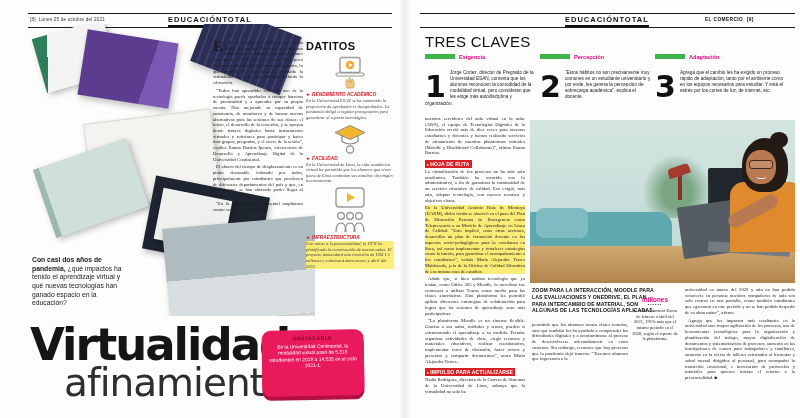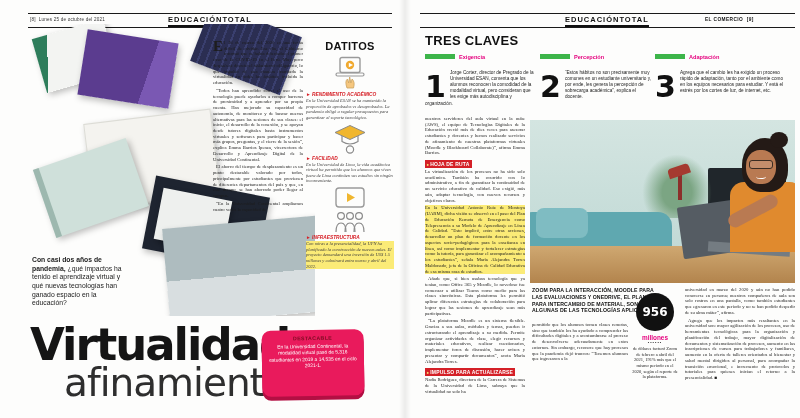--- a/index.html
+++ b/index.html
@@ -29,31 +29,31 @@
   .headline2{position:absolute;left:64px;top:360px;font-family:"DejaVu Sans",sans-serif;
              font-size:39px;font-weight:normal;letter-spacing:-1px;color:#2e2e2e}
   .bodytext{font-family:"Liberation Serif",serif;font-size:4.7px;line-height:1.22;
             text-align:justify;color:#1d1d1d}
   .bodytext p{margin:0 0 2px 0;text-indent:3px}
   .bodytext p.noindent{text-indent:0}
   .dropcap{float:left;font-size:15px;line-height:12px;font-weight:bold;padding-right:1px;font-family:"Liberation Serif",serif}
   .article-col{position:absolute;left:213px;top:40px;width:90px;height:272px;overflow:hidden}
   
   .datitos{position:absolute;left:306px;top:40px;width:88px}
-  .datitos-title{font-size:11px;font-weight:bold;letter-spacing:.3px;color:#111;text-align:center;margin-bottom:4px}
+  .datitos-title{font-size:11px;font-weight:bold;letter-spacing:.3px;color:#111;margin-bottom:4px}
   .dat-icon{display:block;margin:3px auto 2px auto}
   .dat-label{font-size:4.8px;font-weight:bold;font-style:italic;color:#d62027;margin:2px 0 1px 0}
   .dat-text{font-size:4.5px;font-style:italic;line-height:1.25;color:#3c3c3c;font-family:"Liberation Serif",serif}
   .dat-text.yellow{background:#fbeb77}
   .destacable{position:absolute;left:262px;top:330px;width:102px;height:66px;background:#e91a5c;
               border-radius:9px;transform:rotate(-1deg);box-shadow:0 4px 0 #b30f43;padding:5px 6px;box-sizing:border-box}
   .destacable h4{margin:0 0 3px 0;font-size:5.2px;color:#7c0c22;text-align:center;letter-spacing:.4px}
   .destacable p{margin:0;font-size:4.9px;color:#fff;text-align:center;line-height:1.3}
   
-  .tc-title{position:absolute;left:425px;top:33px;font-size:13px;font-weight:bold;color:#111;letter-spacing:.3px}
+  .tc-title{position:absolute;left:425px;top:33px;font-size:15px;font-weight:normal;color:#111;letter-spacing:.3px}
   .clave{position:absolute;top:47px;width:112px}
   .clave .bar{width:30px;height:5px;background:#3db54a;display:inline-block;vertical-align:middle}
   .clave .lbl{font-size:5.6px;font-weight:bold;color:#e5007e;margin-left:4px;vertical-align:middle}
   .clave .num{float:left;font-family:"DejaVu Sans",sans-serif;font-size:30px;font-weight:800;
               line-height:26px;color:#111;margin:4px 4px 0 0}
   .clave .txt{font-size:4.7px;line-height:1.3;color:#222;margin-top:5px}
   .rcol{position:absolute;overflow:hidden}
   .subhead{display:inline-block;background:#d42027;color:#fff;font-weight:bold;font-size:5px;
            padding:.5px 2px;margin:2px 0 1px 0;font-family:"Liberation Sans",sans-serif;letter-spacing:.2px}
   .subhead .tick{color:#fbeb77;font-size:4px;margin-right:1px}
@@ -227,21 +227,20 @@
     <div class="ph-smile"></div>
   </div>
 
   <div class="caption">ZOOM PARA LA INTERACCIÓN, MOODLE PARA LAS EVALUACIONES Y ONEDRIVE, EL PLAN PARA INTERCAMBIO DE MATERIAL, SON ALGUNAS DE LAS TECNOLOGÍAS APLICADAS.</div>
 
   <div class="rcol bodytext" style="left:532px;top:322px;width:96px;height:96px">
     <p class="noindent">permitido que los alumnos tomen clases remotas, sino que también los ha ayudado a comprender las dificultades digitales y a acostumbrarse al proceso de desenvolverse adecuadamente en estos entornos. Sin embargo, reconoce que hay procesos que la pandemia dejó truncos: “Tenemos alumnos que ingresaron a la</p>
   </div>
 
   <div class="stat">
-    <div class="circle">956</div>
     <div class="unit">millones</div>
     <div class="dots">••••••</div>
     <div class="txt">de dólares facturó Zoom de febrero a abril del 2021, 191% más que el mismo periodo en el 2020, según el reporte de la plataforma.</div>
   </div>
 
   <div class="rcol bodytext" style="left:685px;top:287px;width:110px;height:131px">
     <p class="noindent">universidad en marzo del 2020 y aún no han podido conocerse en persona; nuestros compañeros de aula son solo rostros en una pantalla, como también estudiantes que egresaron en este periodo y no se han podido despedir de su alma máter”, afirma.</p>
     <p>Agrega que los impactos más resaltantes en la universidad son: mayor agilización de los procesos, uso de herramientas tecnológicas para la organización y planificación del trabajo, mayor digitalización de documentos y sistematización de procesos, aumento en las inscripciones de cursos para trabajadores y familiares, aumento en la oferta de talleres orientados al bienestar y salud mental dirigidos al personal, para acompañar la transición emocional, e incremento de protocolos y tutoriales para quienes inician el retorno a la presencialidad. ■</p>
   </div>
 </div>

